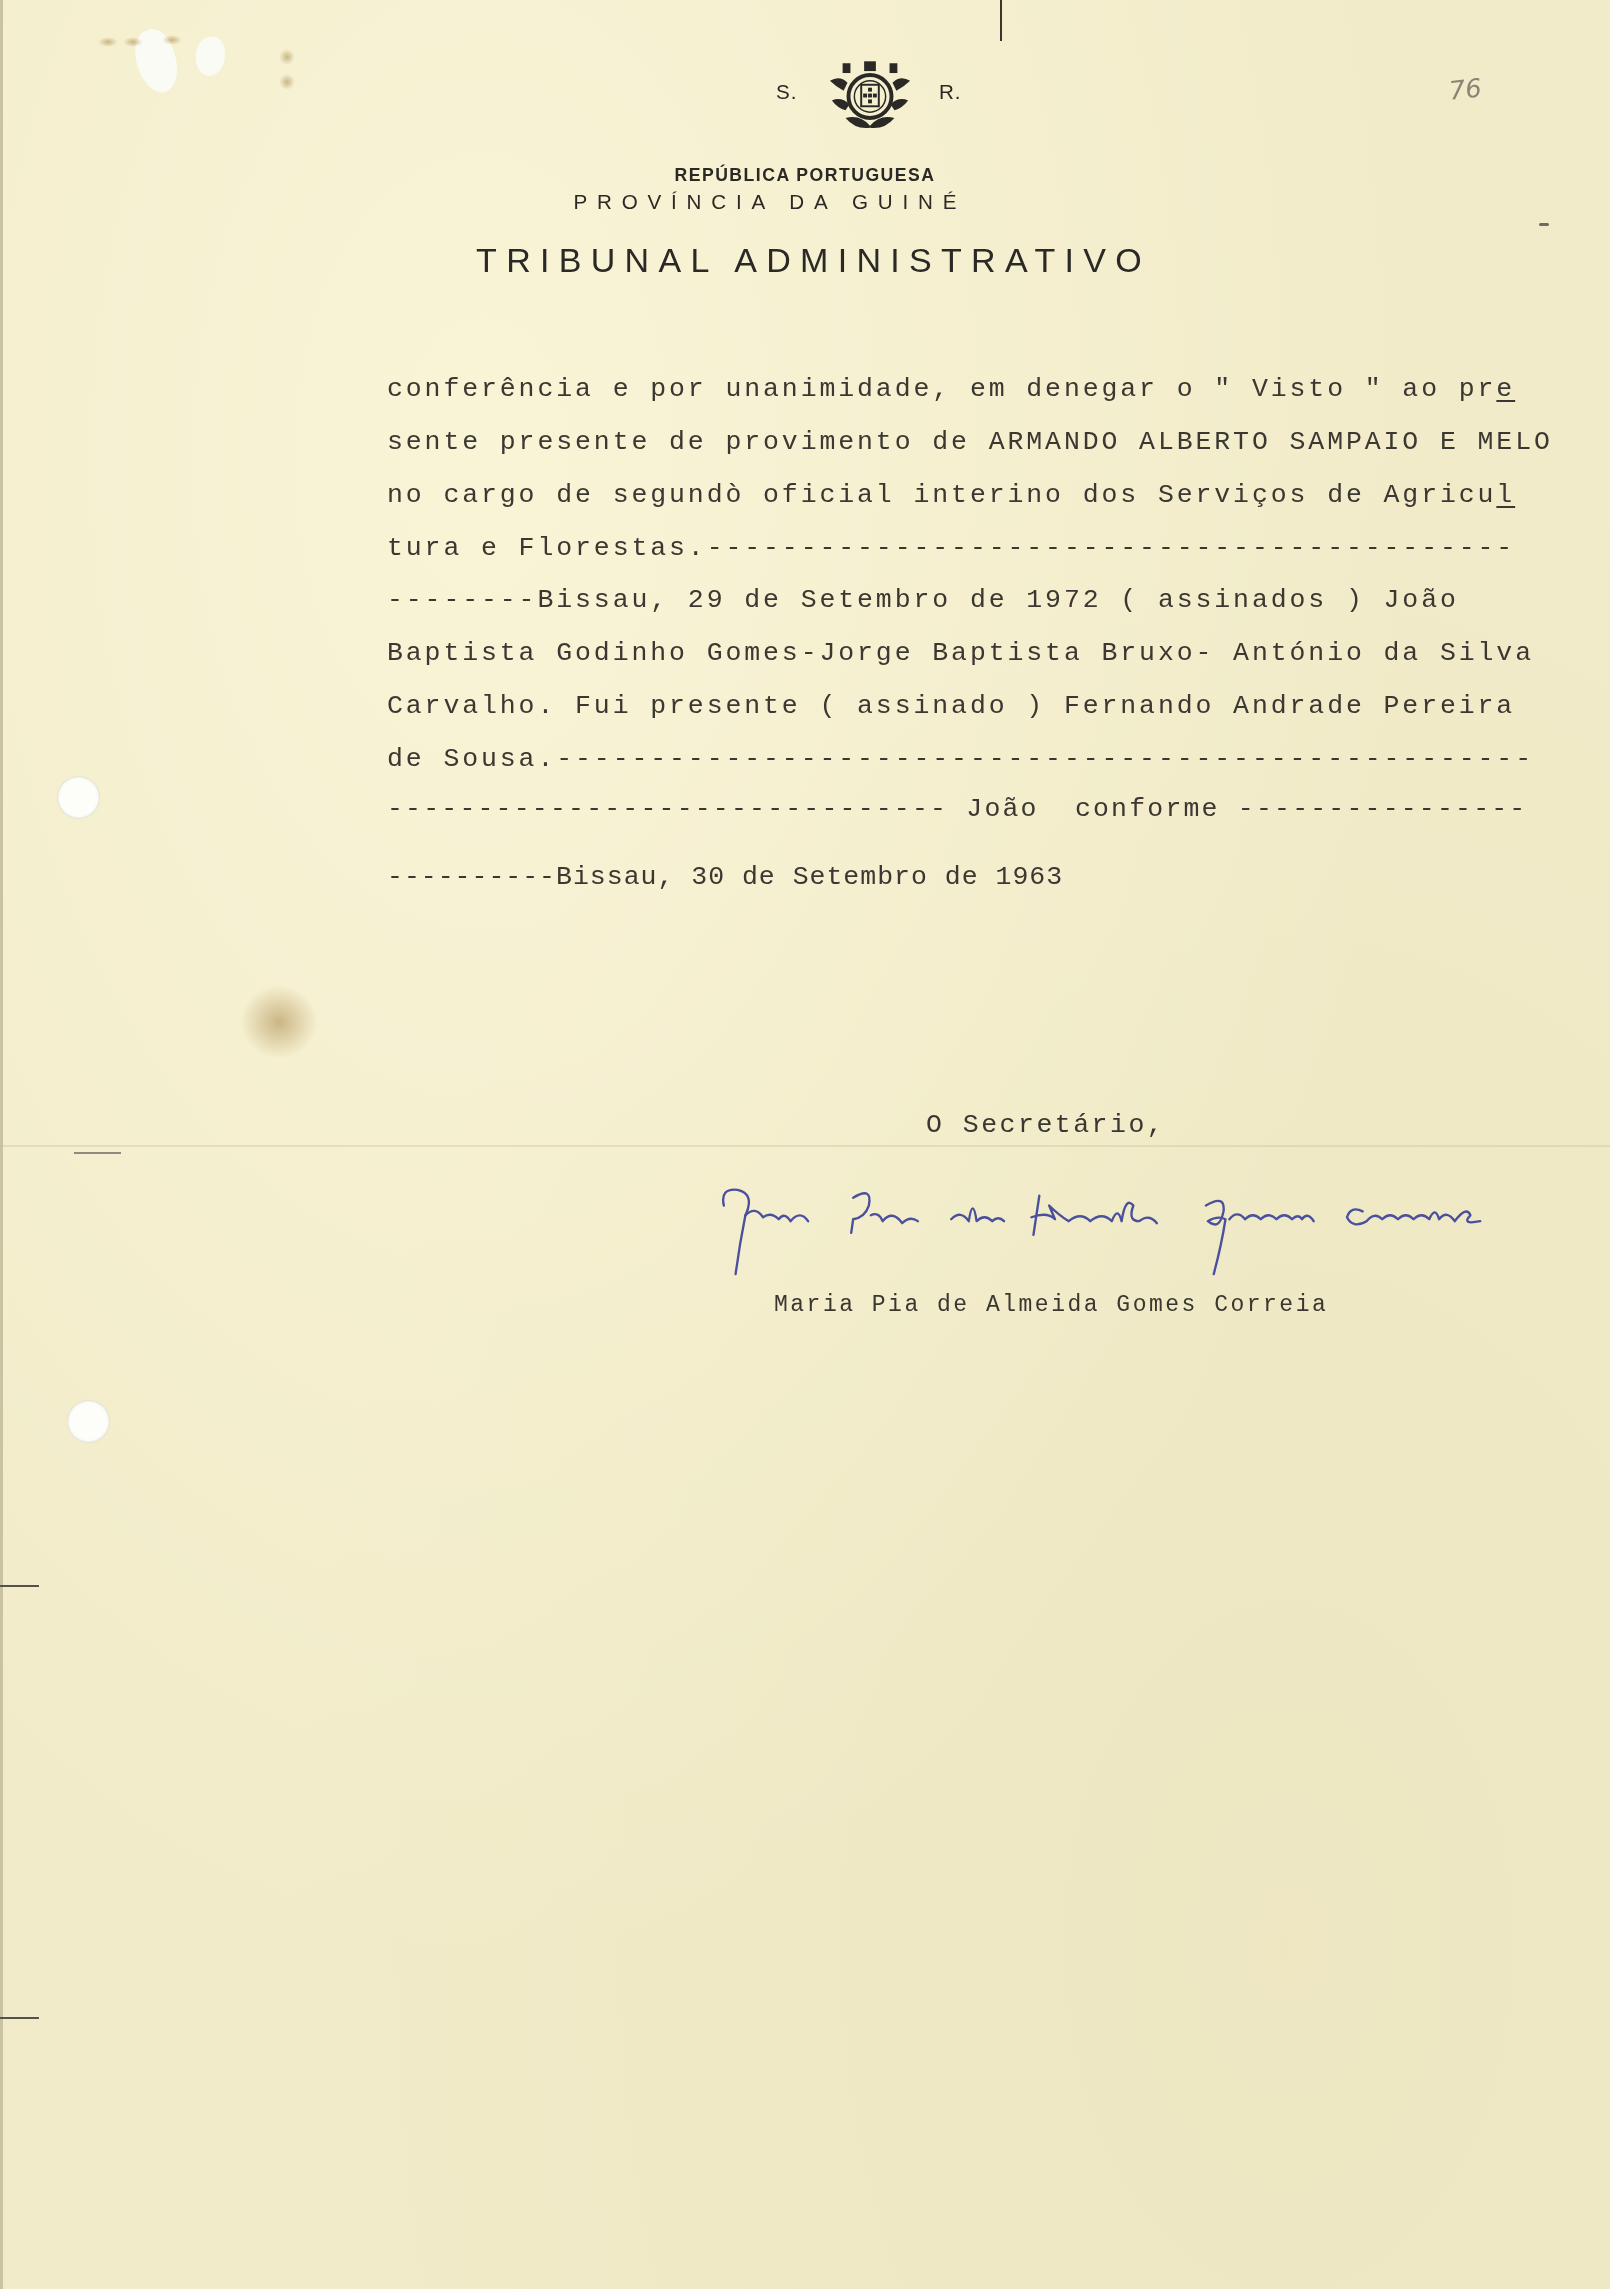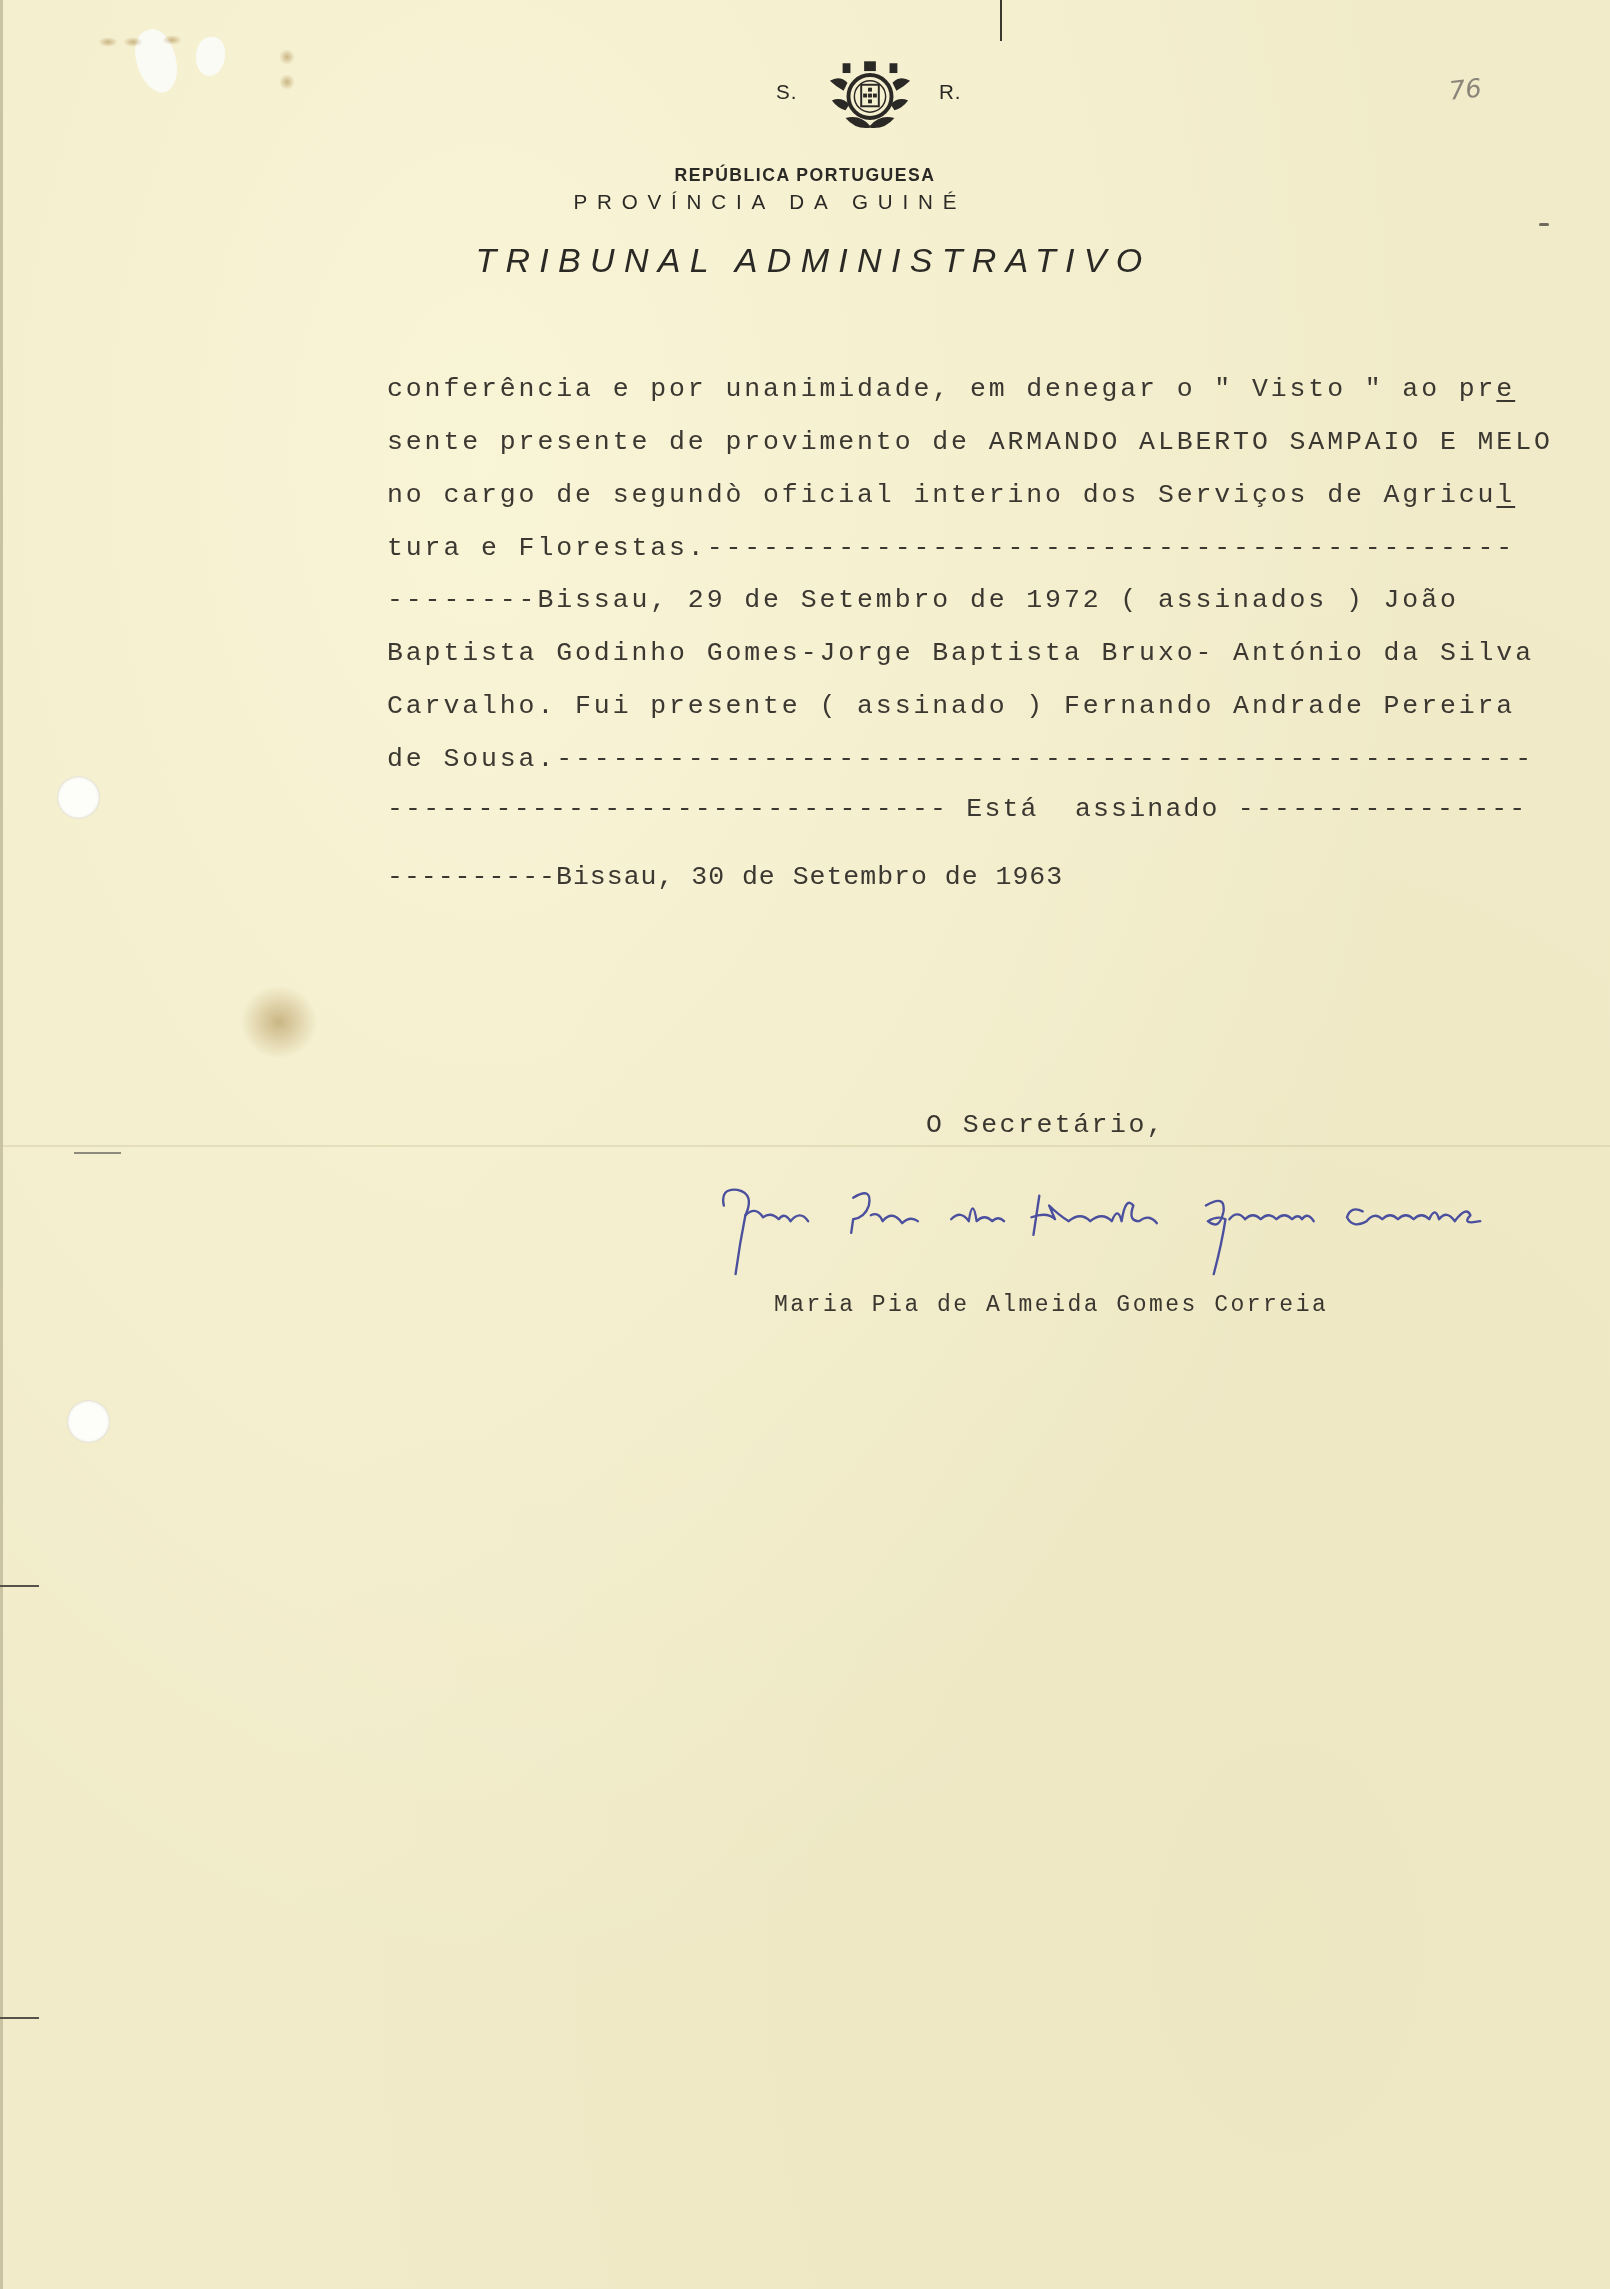--- a/index.html
+++ b/index.html
@@ -22,21 +22,21 @@
   .tick-mark { position: absolute; left: 0; width: 39px; height: 2px; background: #55524a; }
   .torn { position: absolute; background: #fbfbf6; border-radius: 50% 40% 55% 45%; }
   .stain { position: absolute; border-radius: 50%; background: radial-gradient(ellipse, rgba(150,110,40,0.45), rgba(150,110,40,0) 70%); }
   .top-tick { position: absolute; left: 1000px; top: 0; width: 2px; height: 41px; background: #3a3630; }
 
   .letterhead { position: absolute; left: 0; top: 0; width: 1610px; font-family: "Liberation Sans", "DejaVu Sans", sans-serif; color: #2b2925; }
   .sr { position: absolute; top: 80px; font-size: 20.6px; letter-spacing: 1px; }
   .coat { position: absolute; left: 826px; top: 61px; width: 88px; height: 71px; }
   .republica { position: absolute; top: 149px; left: 0; width: 1610px; text-align: center; font-weight: bold; font-size: 17.6px; letter-spacing: 1.5px; margin-top: 16px; }
   .provincia { position: absolute; top: 190px; left: 0; width: 1524px; text-align: center; font-size: 20.6px; letter-spacing: 9.8px; padding-left: 15.7px; box-sizing: border-box; }
-  .tribunal { position: absolute; top: 241px; left: 0; width: 1610px; text-align: center; font-size: 34px; letter-spacing: 9.3px; padding-left: 17px; box-sizing: border-box; font-style: italic; }
+  .tribunal { position: absolute; top: 241px; left: 0; width: 1610px; text-align: center; font-size: 34px; letter-spacing: 9.3px; padding-left: 17px; box-sizing: border-box; }
 
   .body-text { position: absolute; left: 351px; top: 370px; font-family: "Liberation Mono", "DejaVu Sans Mono", monospace; font-size: 26.5px; color: #3b3731; white-space: pre; }
   .line { position: absolute; left: 0; height: 39px; line-height: 39px; white-space: pre; letter-spacing: 2.9px; margin-left: 36px; }
   .u { text-decoration: underline; text-decoration-thickness: 2px; text-underline-offset: 3.9px; }
 
   .secretario { position: absolute; left: 926px; top: 1110px; font-size: 26.5px; letter-spacing: 2.5px; white-space: pre; }
   .signature { position: absolute; left: 716px; top: 1176px; width: 823px; height: 108px; }
   .signer { position: absolute; left: 774px; top: 1292px; font-size: 23px; letter-spacing: 2.5px; white-space: pre; }
   .page-number { position: absolute; left: 1449px; top: 74px; font-family: "DejaVu Sans", sans-serif; font-size: 25.5px; color: #8a8578; font-style: italic; transform: rotate(-6deg); }
   .small-dot { position: absolute; width: 9.8px; height: 2.9px; background: #6e6a60; border-radius: 2px; }
@@ -102,21 +102,21 @@
 
 <div class="body-text">
   <div class="line" style="top:0px"><span>conferência e por unanimidade, em denegar o " Visto " ao pr</span><span class="u">e</span></div>
   <div class="line" style="top:53px"><span>sente presente de provimento de ARMANDO ALBERTO SAMPAIO E MELO</span></div>
   <div class="line" style="top:106px"><span>no cargo de segundò oficial interino dos Serviços de Agricu</span><span class="u">l</span></div>
   <div class="line" style="top:159px"><span>tura e Florestas.-------------------------------------------</span></div>
   <div class="line" style="top:211px"><span>--------Bissau, 29 de Setembro de 1972 ( assinados ) João</span></div>
   <div class="line" style="top:264px"><span>Baptista Godinho Gomes-Jorge Baptista Bruxo- António da Silva</span></div>
   <div class="line" style="top:317px"><span>Carvalho. Fui presente ( assinado ) Fernando Andrade Pereira</span></div>
   <div class="line" style="top:370px"><span>de Sousa.----------------------------------------------------</span></div>
-  <div class="line" style="top:420px;letter-spacing:2.2px"><span>------------------------------- Está  assinado ----------------</span></div>
+  <div class="line" style="top:420px;letter-spacing:2.2px"><span>------------------------------- João  conforme ----------------</span></div>
   <div class="line" style="top:488px;letter-spacing:1px;font-family:'Liberation Sans Narrow','Liberation Mono',monospace"><span>----------Bissau, 30 de Setembro de 1963</span></div>
 </div>
 
 <div class="secretario">O Secretário,</div>
 
 <svg class="signature" viewBox="0 0 840 110">
   <g fill="none" stroke="#4a4f9e" stroke-width="2.4" stroke-linecap="round" stroke-linejoin="round">
     <path d="M8 30 Q4 12 22 14 Q40 18 30 40 Q24 70 20 100"></path>
     <path d="M30 40 Q40 30 48 42 Q56 36 64 44 Q70 36 76 46 Q86 34 94 46"></path>
     <path d="M140 22 Q160 10 156 30 Q152 42 140 44 L138 58"></path>

